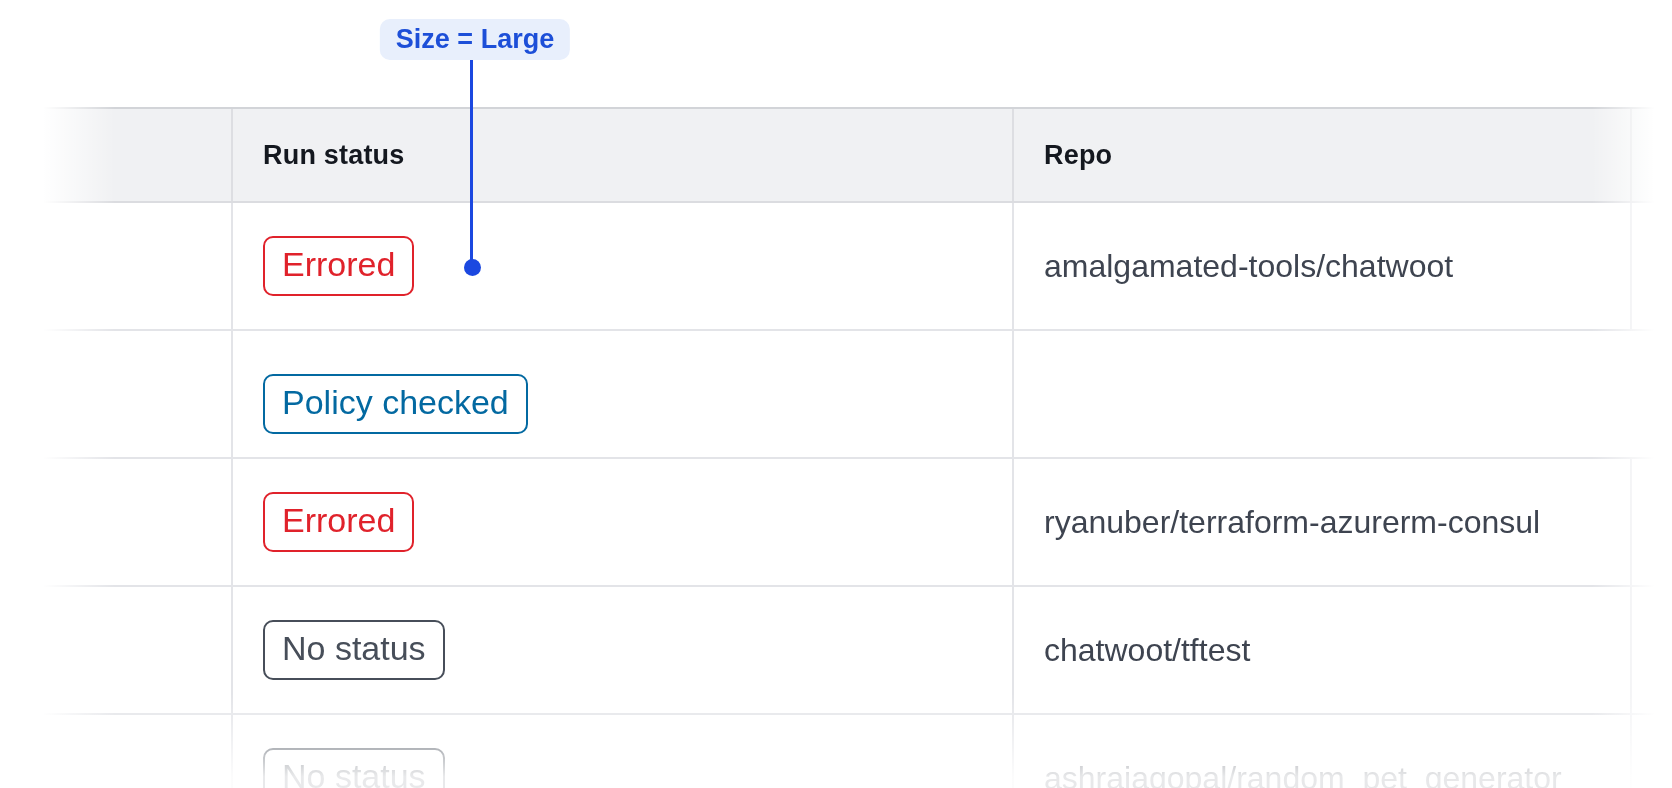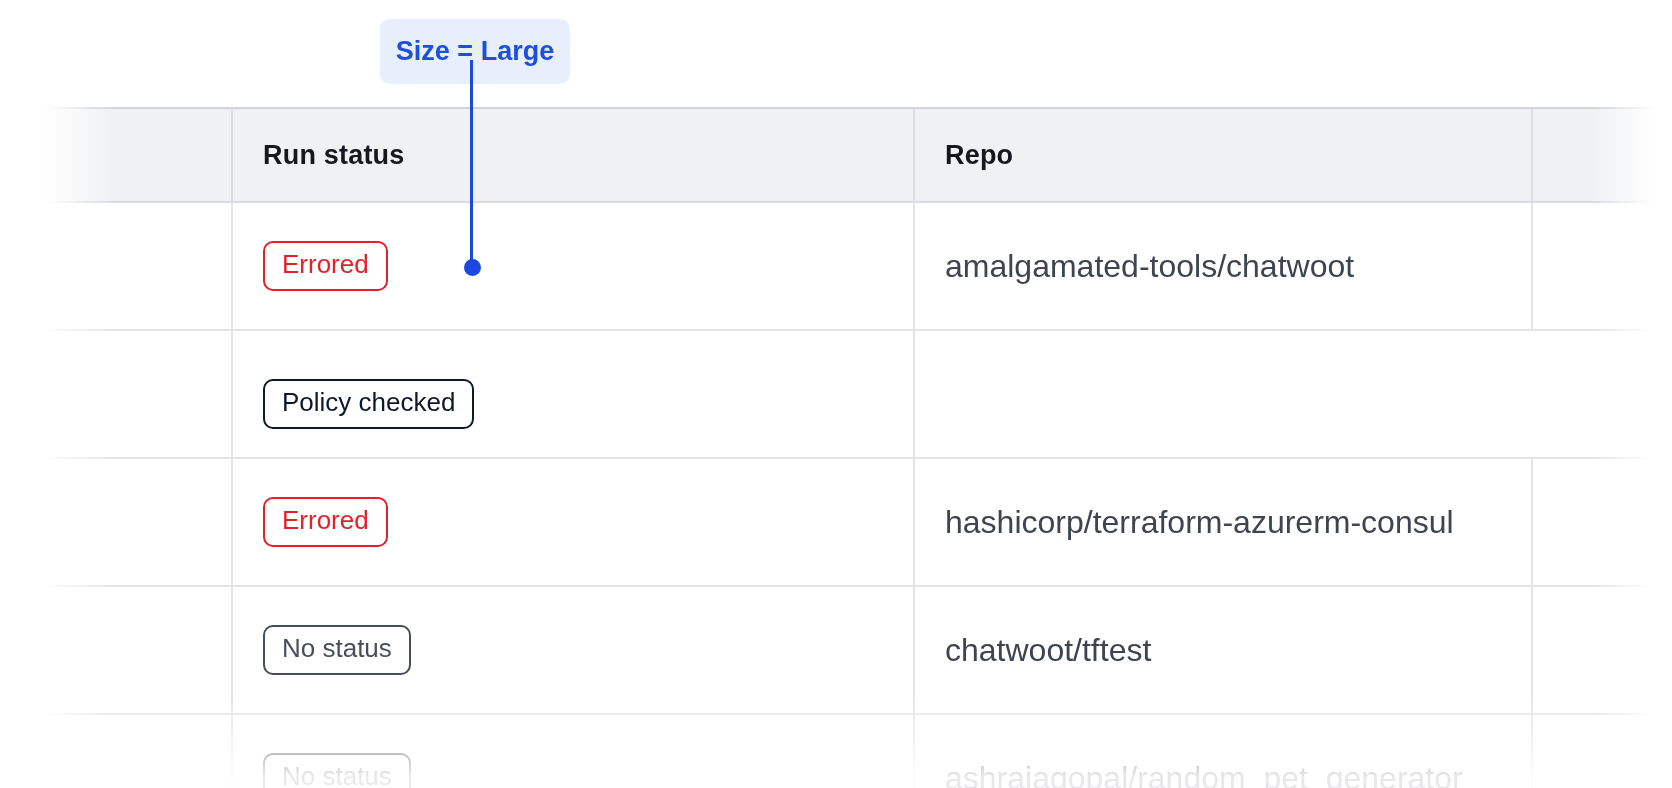--- a/index.html
+++ b/index.html
@@ -35,21 +35,21 @@
     background: #ffffff;
   }
   .cell {
     box-sizing: border-box;
     display: flex;
     align-items: center;
     padding-left: 30px;
     overflow: hidden;
   }
   .cell.c-empty  { width: 190px; padding-left: 0; }
-  .cell.c-status { width: 682px; text-align: right; }
+  .cell.c-status { width: 781px; text-align: right; }
   .cell.c-repo   { width: 618px; }
   .cell.c-extra  { flex: 1; padding-left: 0; }
   .cell.bordered { border-right: 2px solid #e3e4e8; }
   .thead .cell.bordered { border-right-color: #dddee2; }
 
   .th-label {
     font-size: 27px;
     font-weight: 700;
     color: #14181f;
     letter-spacing: 0.2px;
@@ -57,21 +57,21 @@
   .repo-text {
     font-size: 32px;
     color: #3e4450;
     white-space: nowrap;
   }
   .badge {
     display: inline-block;
     border: 2.5px solid currentColor;
     border-radius: 10px;
     padding: 7px 17px 9px 17px;
-    font-size: 26px;
+    font-size: 34px;
     font-weight: 500;
     line-height: 1.15;
     background: #ffffff;
     white-space: nowrap;
   }
 
   
   .fade { position: absolute; pointer-events: none; z-index: 5; }
   .fade-left {
     left: 43px; top: 107px; width: 72px; height: 681px;
@@ -87,21 +87,21 @@
   }
 
   
   .annotation { position: absolute; z-index: 10; }
   .anno-label {
     position: absolute;
     left: 475px; top: 19px;
     transform: translateX(-50%);
     height: 41px;
     line-height: 41px;
-    padding: 12px 16px;
+    padding: 0 16px;
     border-radius: 10px;
     font-size: 27px;
     font-weight: 600;
     white-space: nowrap;
   }
   .anno-line {
     position: absolute;
     left: 470px; top: 60px;
     width: 3px; height: 207px;
   }
@@ -137,32 +137,32 @@
       </div>
       <div class="cell c-repo bordered">
         <span class="repo-text">amalgamated-tools/chatwoot</span>
       </div>
       <div class="cell c-extra"></div>
     </div>
 
     <div class="trow">
       <div class="cell c-empty bordered"></div>
       <div class="cell c-status bordered">
-        <span class="badge" style="color: #0f172a; margin-top: 20px;">Policy checked</span>
+        <span class="badge" style="color: #0369a1; margin-top: 20px;">Policy checked</span>
       </div>
       <div class="cell c-extra"></div>
     </div>
 
     <div class="trow">
       <div class="cell c-empty bordered"></div>
       <div class="cell c-status bordered">
         <span class="badge" style="color: rgb(224, 34, 43);">Errored</span>
       </div>
       <div class="cell c-repo bordered">
-        <span class="repo-text">hashicorp/terraform-azurerm-consul</span>
+        <span class="repo-text">ryanuber/terraform-azurerm-consul</span>
       </div>
       <div class="cell c-extra"></div>
     </div>
 
     <div class="trow">
       <div class="cell c-empty bordered"></div>
       <div class="cell c-status bordered">
         <span class="badge" style="color: rgb(71, 78, 89);">No status</span>
       </div>
       <div class="cell c-repo bordered">

